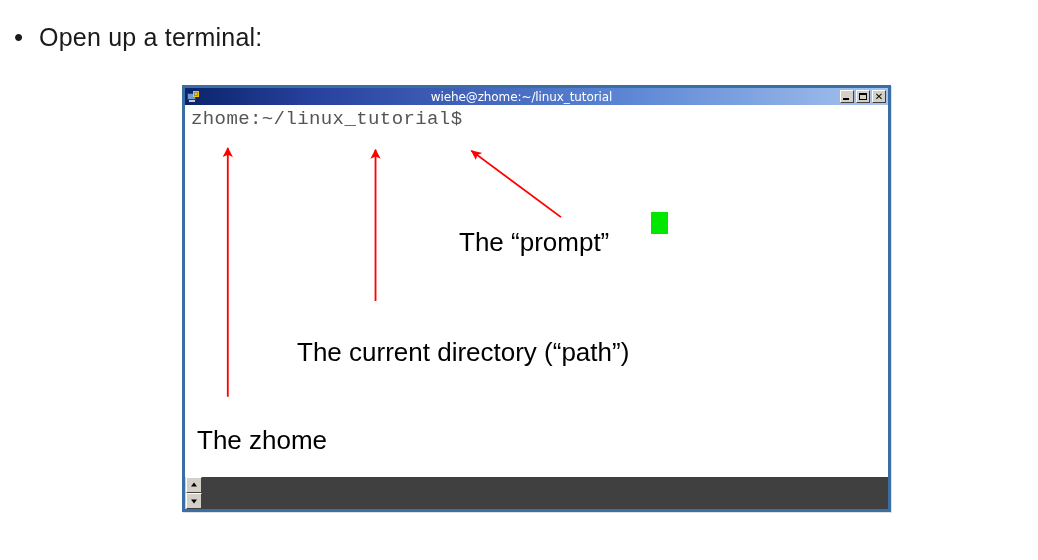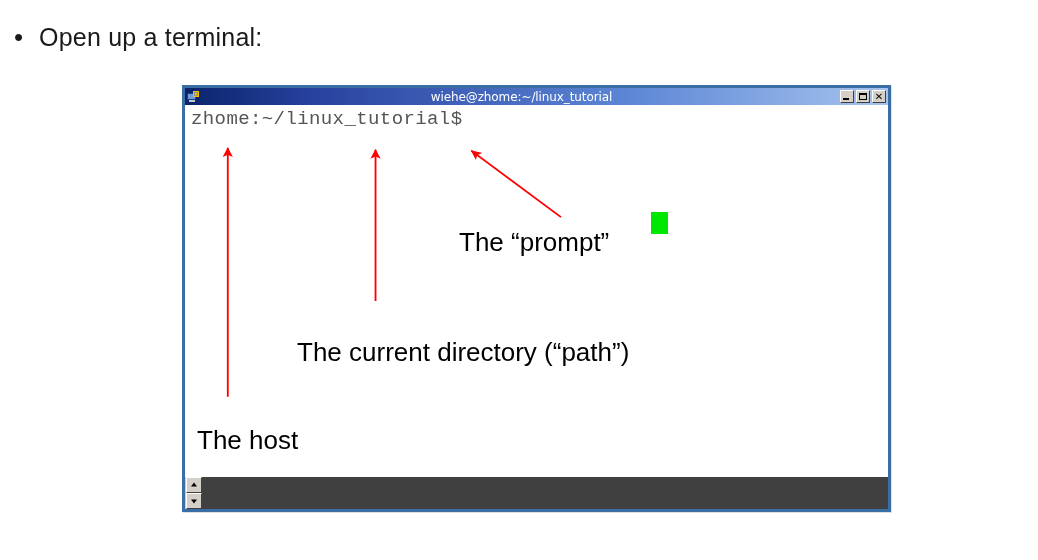--- a/index.html
+++ b/index.html
@@ -269,21 +269,21 @@
             <path d="M0,0.4 L6,3.2 L0,6 L1.4,3.2 Z" fill="#ff0000"></path>
           </marker>
         </defs>
         <line x1="42" y1="320" x2="42" y2="47" stroke="#ff0000" stroke-width="1.8" marker-end="url(#arrowhead)"></line>
         <line x1="187" y1="215" x2="187" y2="49" stroke="#ff0000" stroke-width="1.8" marker-end="url(#arrowhead)"></line>
         <line x1="369" y1="123" x2="281" y2="50" stroke="#ff0000" stroke-width="1.8" marker-end="url(#arrowhead)"></line>
       </svg>
 
       <div class="annotation-label" id="label-prompt">The “prompt”</div>
       <div class="annotation-label" id="label-path">The current directory (“path”)</div>
-      <div class="annotation-label" id="label-host">The host</div>
+      <div class="annotation-label" id="label-host">The zhome</div>
     </div>
 
     <div id="scrollbar">
       <div class="sb-btn sb-up">
         <span class="tri"></span>
       </div>
       <div id="sb-track"></div>
       <div class="sb-btn sb-down">
         <span class="tri"></span>
       </div>

